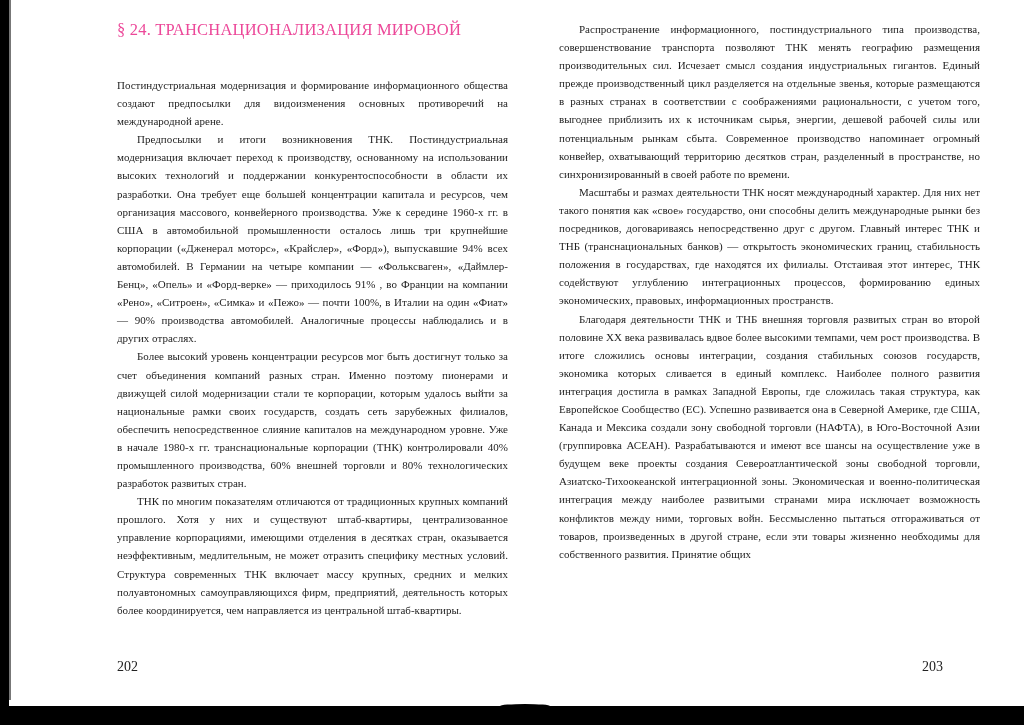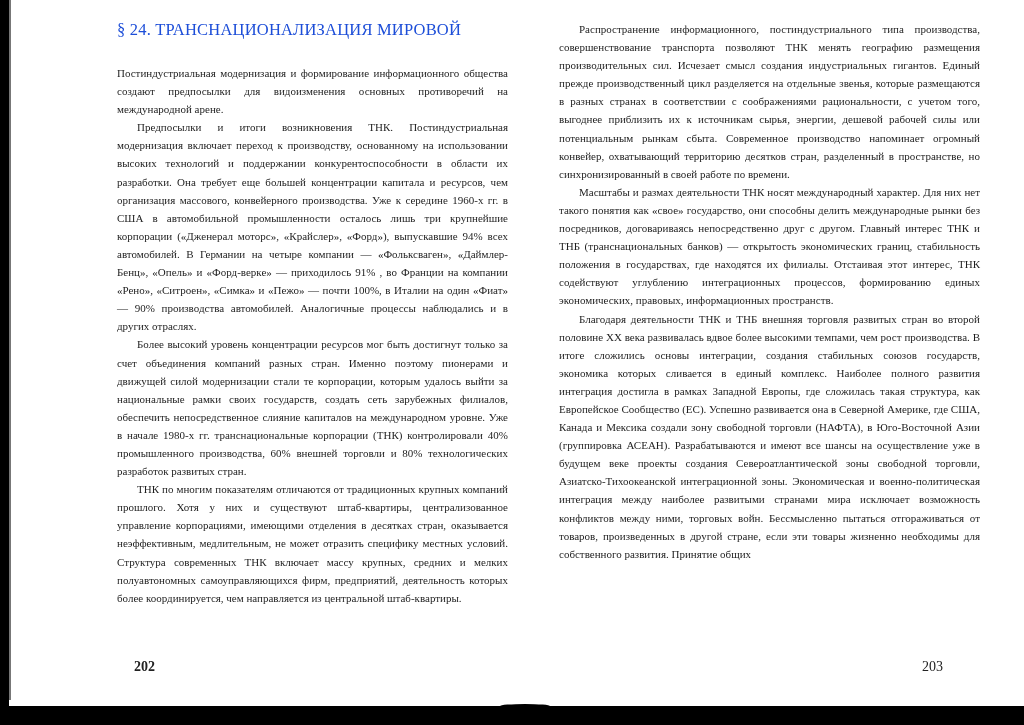--- a/index.html
+++ b/index.html
@@ -26,36 +26,36 @@
     background: #000; border-radius: 50% 50% 0 0;
   }
   .page {
     position: absolute; top: 20px;
   }
   .page-left { left: 117px; width: 391px; }
   .page-right { left: 559px; width: 421px; }
   .heading {
     font-family: "Liberation Serif", "DejaVu Serif", serif;
     font-size: 16.5px; line-height: 19px; letter-spacing: 0.2px;
-    margin: 0 0 25px 0; font-weight: normal; color: #1d4ed8;
+    margin: 0 0 37px 0; font-weight: normal; color: #ec4899;
   }
   .para {
     font-family: "Liberation Serif", "DejaVu Serif", serif;
     font-size: 11px; line-height: 18.1px;
     text-align: justify; margin: 0; text-indent: 0;
     hyphens: manual; color: #1e1e1e;
   }
   .para.indent { text-indent: 20px; }
   .para b { font-weight: normal; }
   .page-number {
     font-family: "Liberation Serif", "DejaVu Serif", serif;
     font-size: 14px; position: absolute; top: 659px;
     color: #222;
   }
-  .pn-left { left: 134px; font-weight: bold; }
+  .pn-left { left: 117px; }
   .pn-right { left: 922px; }
 </style>
 </head>
 <body>
 
 <div class="scan-edge-left"></div>
 <div class="scan-edge-left-gray"></div>
 <div class="scan-edge-bottom"></div>
 <div class="scan-edge-bottom-bump"></div>
 

